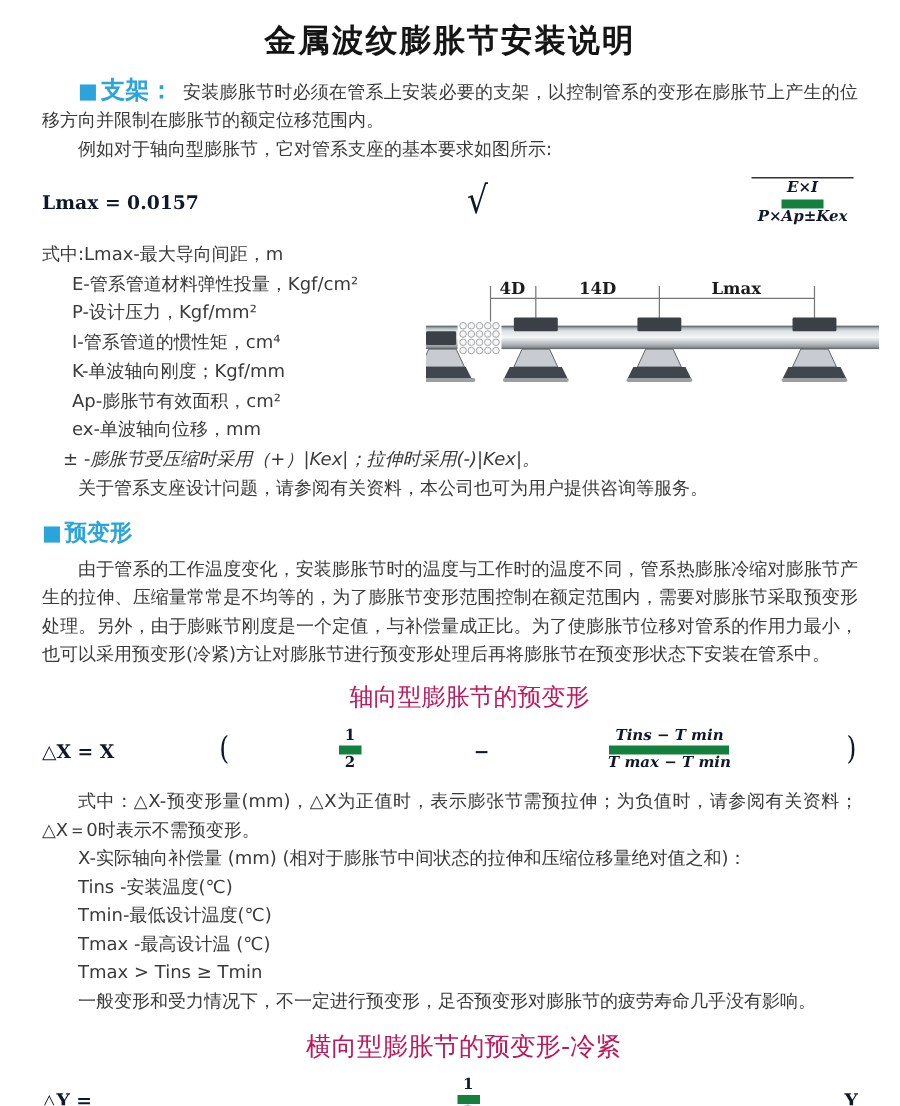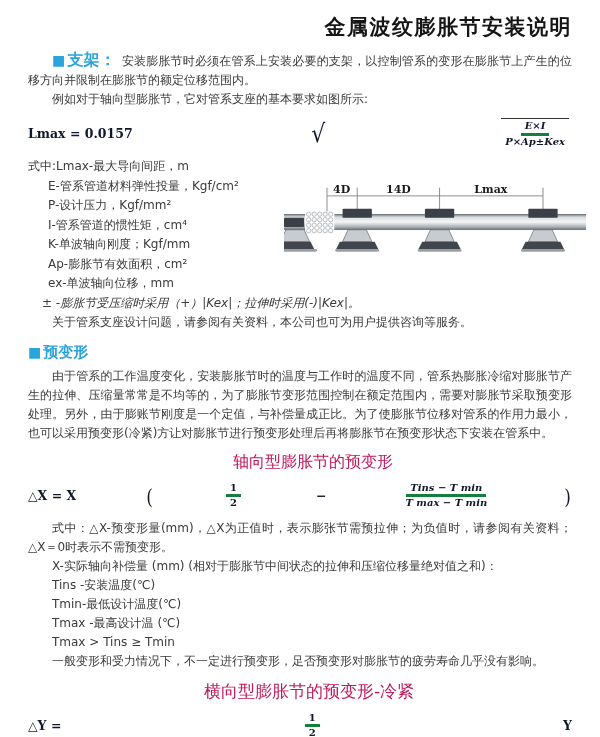--- a/index.html
+++ b/index.html
@@ -4,40 +4,40 @@
 <style>
   * { margin:0; padding:0; box-sizing:border-box; }
   html,body { background:#fff; }
   .page{
     width:600px; height:737px; overflow:hidden; background:#fff;
     padding:0 28px; margin:0 auto;
     font-family:"DejaVu Sans","Liberation Sans",sans-serif;
     color:#3a3a3a;
   }
   .title{
-    font-size:21px; font-weight:bold; text-align:right; color:#151515;
+    font-size:21px; font-weight:bold; text-align:center; color:#151515;
     padding-top:13px; letter-spacing:1.5px; margin-bottom:9px;
   }
   .para{ font-size:12px; line-height:19px; text-align:justify; }
   .indent{ text-indent:2em; }
   .nowrap{ white-space:nowrap;font-style:italic; }
   .sq{ color:#2BA3DB; font-size:14px; margin-right:2px; }
   .sec-inline{ color:#2BA3DB; font-weight:bold; font-size:16px; margin-right:6px; }
   .h2{ font-size:15px; font-weight:bold; color:#2BA3DB; margin:11px 0 5px 0; }
   .h3{ font-size:16px; font-weight:normal; color:#be185d; margin:9px 0 4px 26px;text-align:center; }
   .h3.flush{ margin-left:18px; font-size:17px; }
   
   .formula{
     display:flex; justify-content:space-between; align-items:center;
     font-family:"DejaVu Serif","Liberation Serif",serif; font-weight:bold;
     color:#0f172a; font-size:12.5px; margin:9px 0;
   }
   .frac{ display:inline-flex; flex-direction:column; align-items:center;
          font-size:10px; line-height:1.25; margin:0 3px; }
-  .frac .num{ padding:0 4px; border-bottom:3px solid #15803d; }
+  .frac .num{ padding:0 4px; border-bottom:6px solid #15803d; }
   .frac .den{ padding:0 4px; }
   .frac.it{ font-style:italic; }
   .root{ font-size:22px; font-weight:normal; margin:0 -2px 0 4px; transform:scaleY(1.15); }
   .under-root{ border-top:1.5px solid #333; padding-top:1px; }
   .paren{ font-size:17px; font-weight:normal; transform:scaleY(1.25); margin:0 1px; }
   .fsp{ margin:0 3px; }
   
   .defs-row{ display:flex; margin-top:2px; }
   .defs{ flex:0 0 240px; }
   .def-line{ font-size:12px; line-height:19.5px; white-space:nowrap; }

